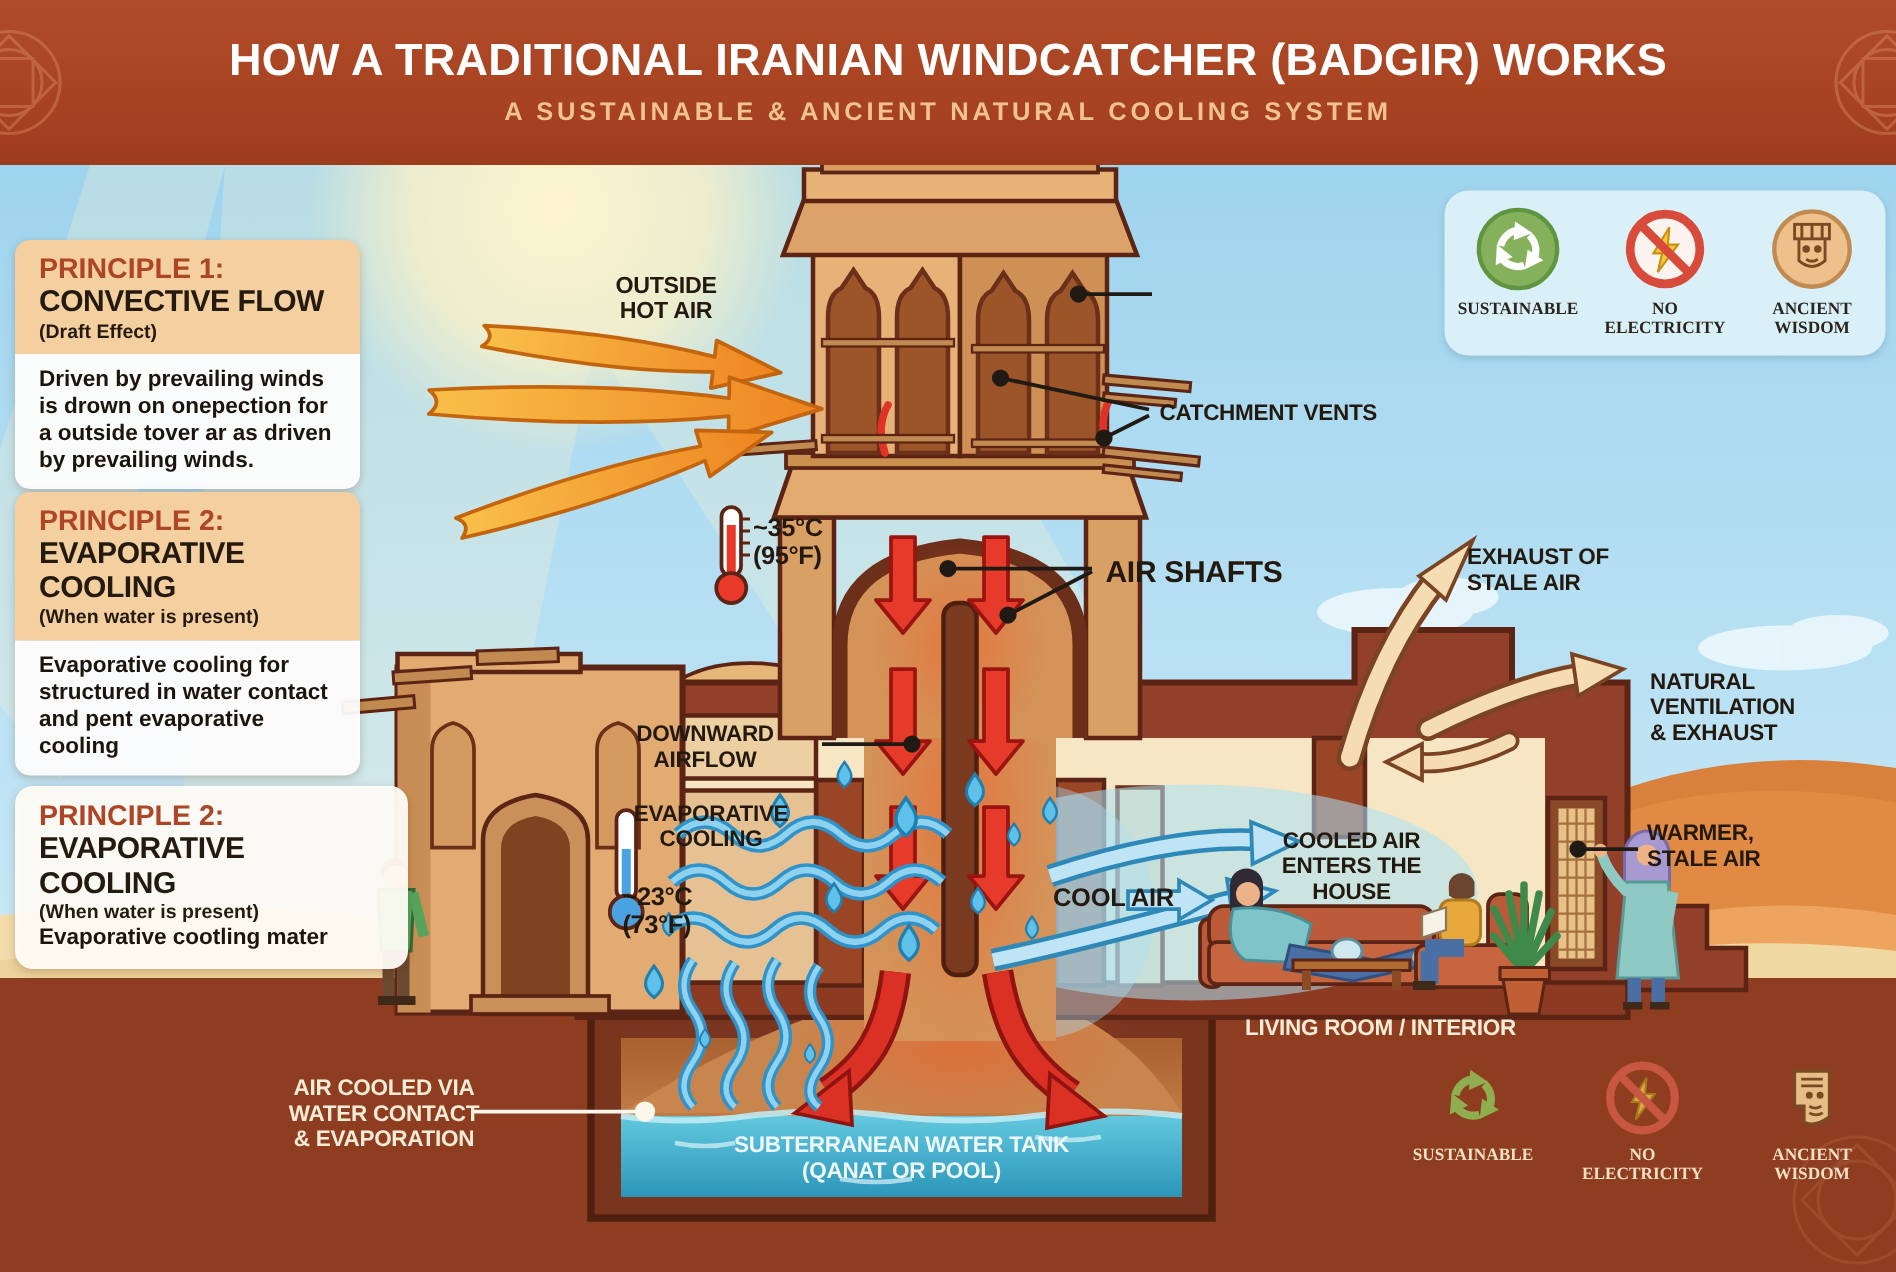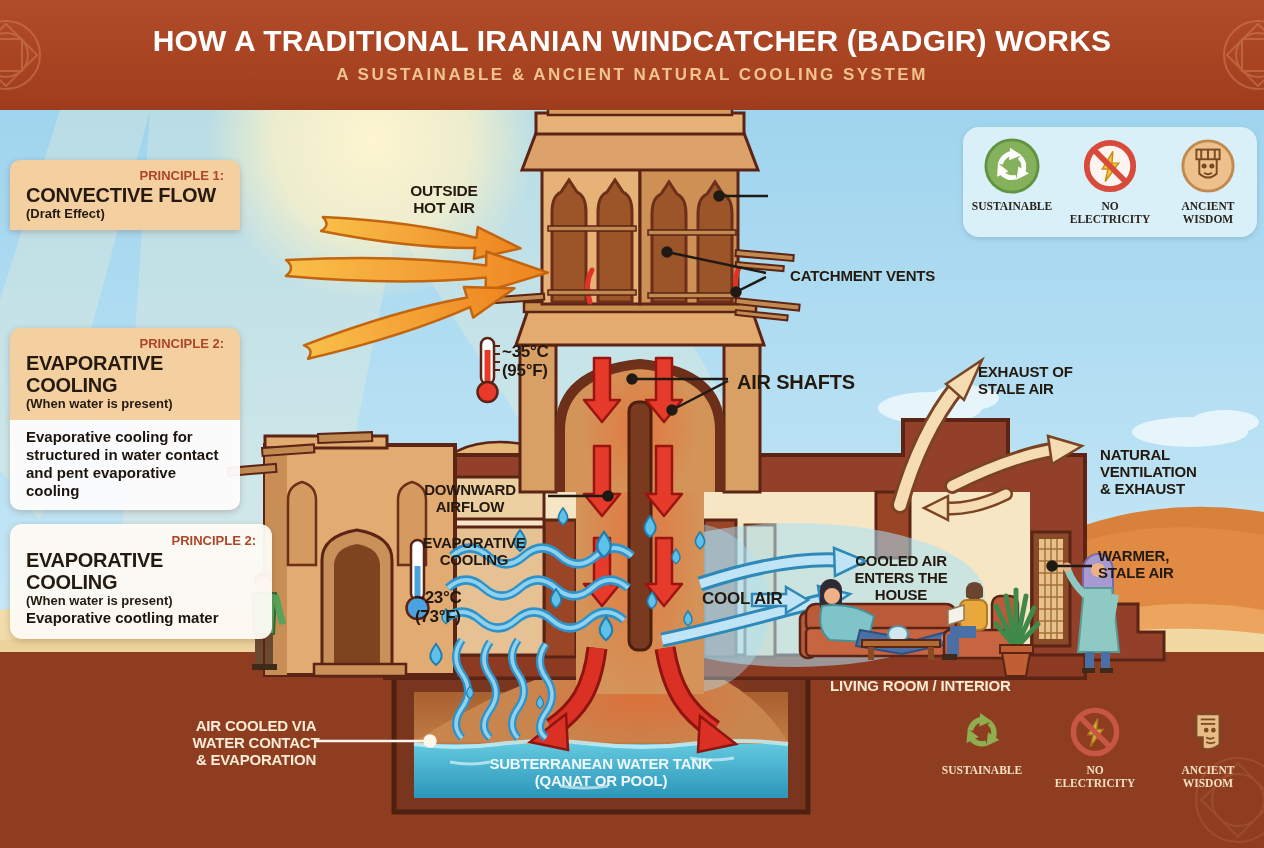--- a/index.html
+++ b/index.html
@@ -13,21 +13,21 @@
   .header .subtitle{margin-top:9px;color:#f2c38d;font-size:17px;font-weight:700;letter-spacing:2.5px;text-align:center;}
   .hdr-orn{position:absolute;top:0;height:110px;opacity:.45;}
   .hdr-orn.left{left:-34px;} .hdr-orn.right{right:-34px;}
   
   .scene{position:absolute;left:0;top:110px;width:1264px;height:738px;}
   
   .pbox{position:absolute;left:10px;width:230px;z-index:20;filter:drop-shadow(0 2px 3px rgba(90,40,10,.25));}
   .pbox .ph{background:#f4cfa0;border-radius:10px 10px 0 0;padding:9px 16px 8px 16px;}
   .pbox .pb{background:rgba(255,255,255,.94);border-radius:0 0 10px 10px;padding:8px 16px 10px 16px;}
   .pbox.single{background:rgba(255,253,247,.95);border-radius:12px;padding:10px 16px 12px 16px;}
-  .p-title{color:#ae4526;font-size:13px;font-weight:800;line-height:1.12;text-align:right;}
+  .p-title{color:#ae4526;font-size:19px;font-weight:800;line-height:1.12;}
   .p-head{color:#241a10;font-size:20px;font-weight:800;line-height:1.12;letter-spacing:-.3px;}
   .p-sub{color:#241a10;font-size:13px;font-weight:700;line-height:1.2;}
   .p-body{color:#1c150e;font-size:15px;font-weight:600;line-height:1.2;}
   
   .lbl{position:absolute;font-weight:800;color:#23190f;font-size:15px;line-height:1.12;
        white-space:pre-line;z-index:15;letter-spacing:-.2px;}
   .lbl.light{color:#f8ecd6;}
   .lbl.ctr{text-align:center;}
   .temp{font-size:17px;letter-spacing:-.3px;}
   
@@ -477,21 +477,21 @@
           <circle cx="1052" cy="566" r="4.5"></circle>
     </g>
     <g stroke="#fdf6ea" stroke-width="2.5" fill="#fdf6ea">
       <line x1="314" y1="741" x2="426" y2="741"></line>
           <circle cx="430" cy="741" r="5.5"></circle>
     </g>
   </svg>
 
   <div class="lbl ctr" style="left:398px;top:72px;width:92px;font-size:15.5px;">OUTSIDE
 HOT AIR</div>
-  <div class="lbl" style="left:773px;top:158px;margin-left:17px;">CATCHMENT VENTS</div>
+  <div class="lbl" style="left:773px;top:158px;">CATCHMENT VENTS</div>
   <div class="lbl temp" style="left:502px;top:232px;">~35°C
 (95°F)</div>
   <div class="lbl" style="left:737px;top:261px;font-size:20px;">AIR SHAFTS</div>
   <div class="lbl" style="left:978px;top:254px;">EXHAUST OF
 STALE AIR</div>
   <div class="lbl ctr" style="left:400px;top:372px;width:140px;">DOWNWARD
 AIRFLOW</div>
   <div class="lbl" style="left:1100px;top:337px;">NATURAL
 VENTILATION
 &amp; EXHAUST</div>
@@ -605,20 +605,23 @@
 WISDOM</div>
     </div>
   </div>
 
   <div class="pbox" style="top:50px;">
     <div class="ph">
       <div class="p-title">PRINCIPLE 1:</div>
       <div class="p-head">CONVECTIVE FLOW</div>
       <div class="p-sub">(Draft Effect)</div>
     </div>
+    <div class="pb">
+          <div class="p-body">Driven by prevailing winds is drown on onepection for a outside tover ar as driven by prevailing winds.</div>
+        </div>
   </div>
 
   <div class="pbox" style="top:218px;">
     <div class="ph">
       <div class="p-title">PRINCIPLE 2:</div>
       <div class="p-head">EVAPORATIVE COOLING</div>
       <div class="p-sub">(When water is present)</div>
     </div>
     <div class="pb">
           <div class="p-body">Evaporative cooling for structured in water contact and pent evaporative cooling</div>

